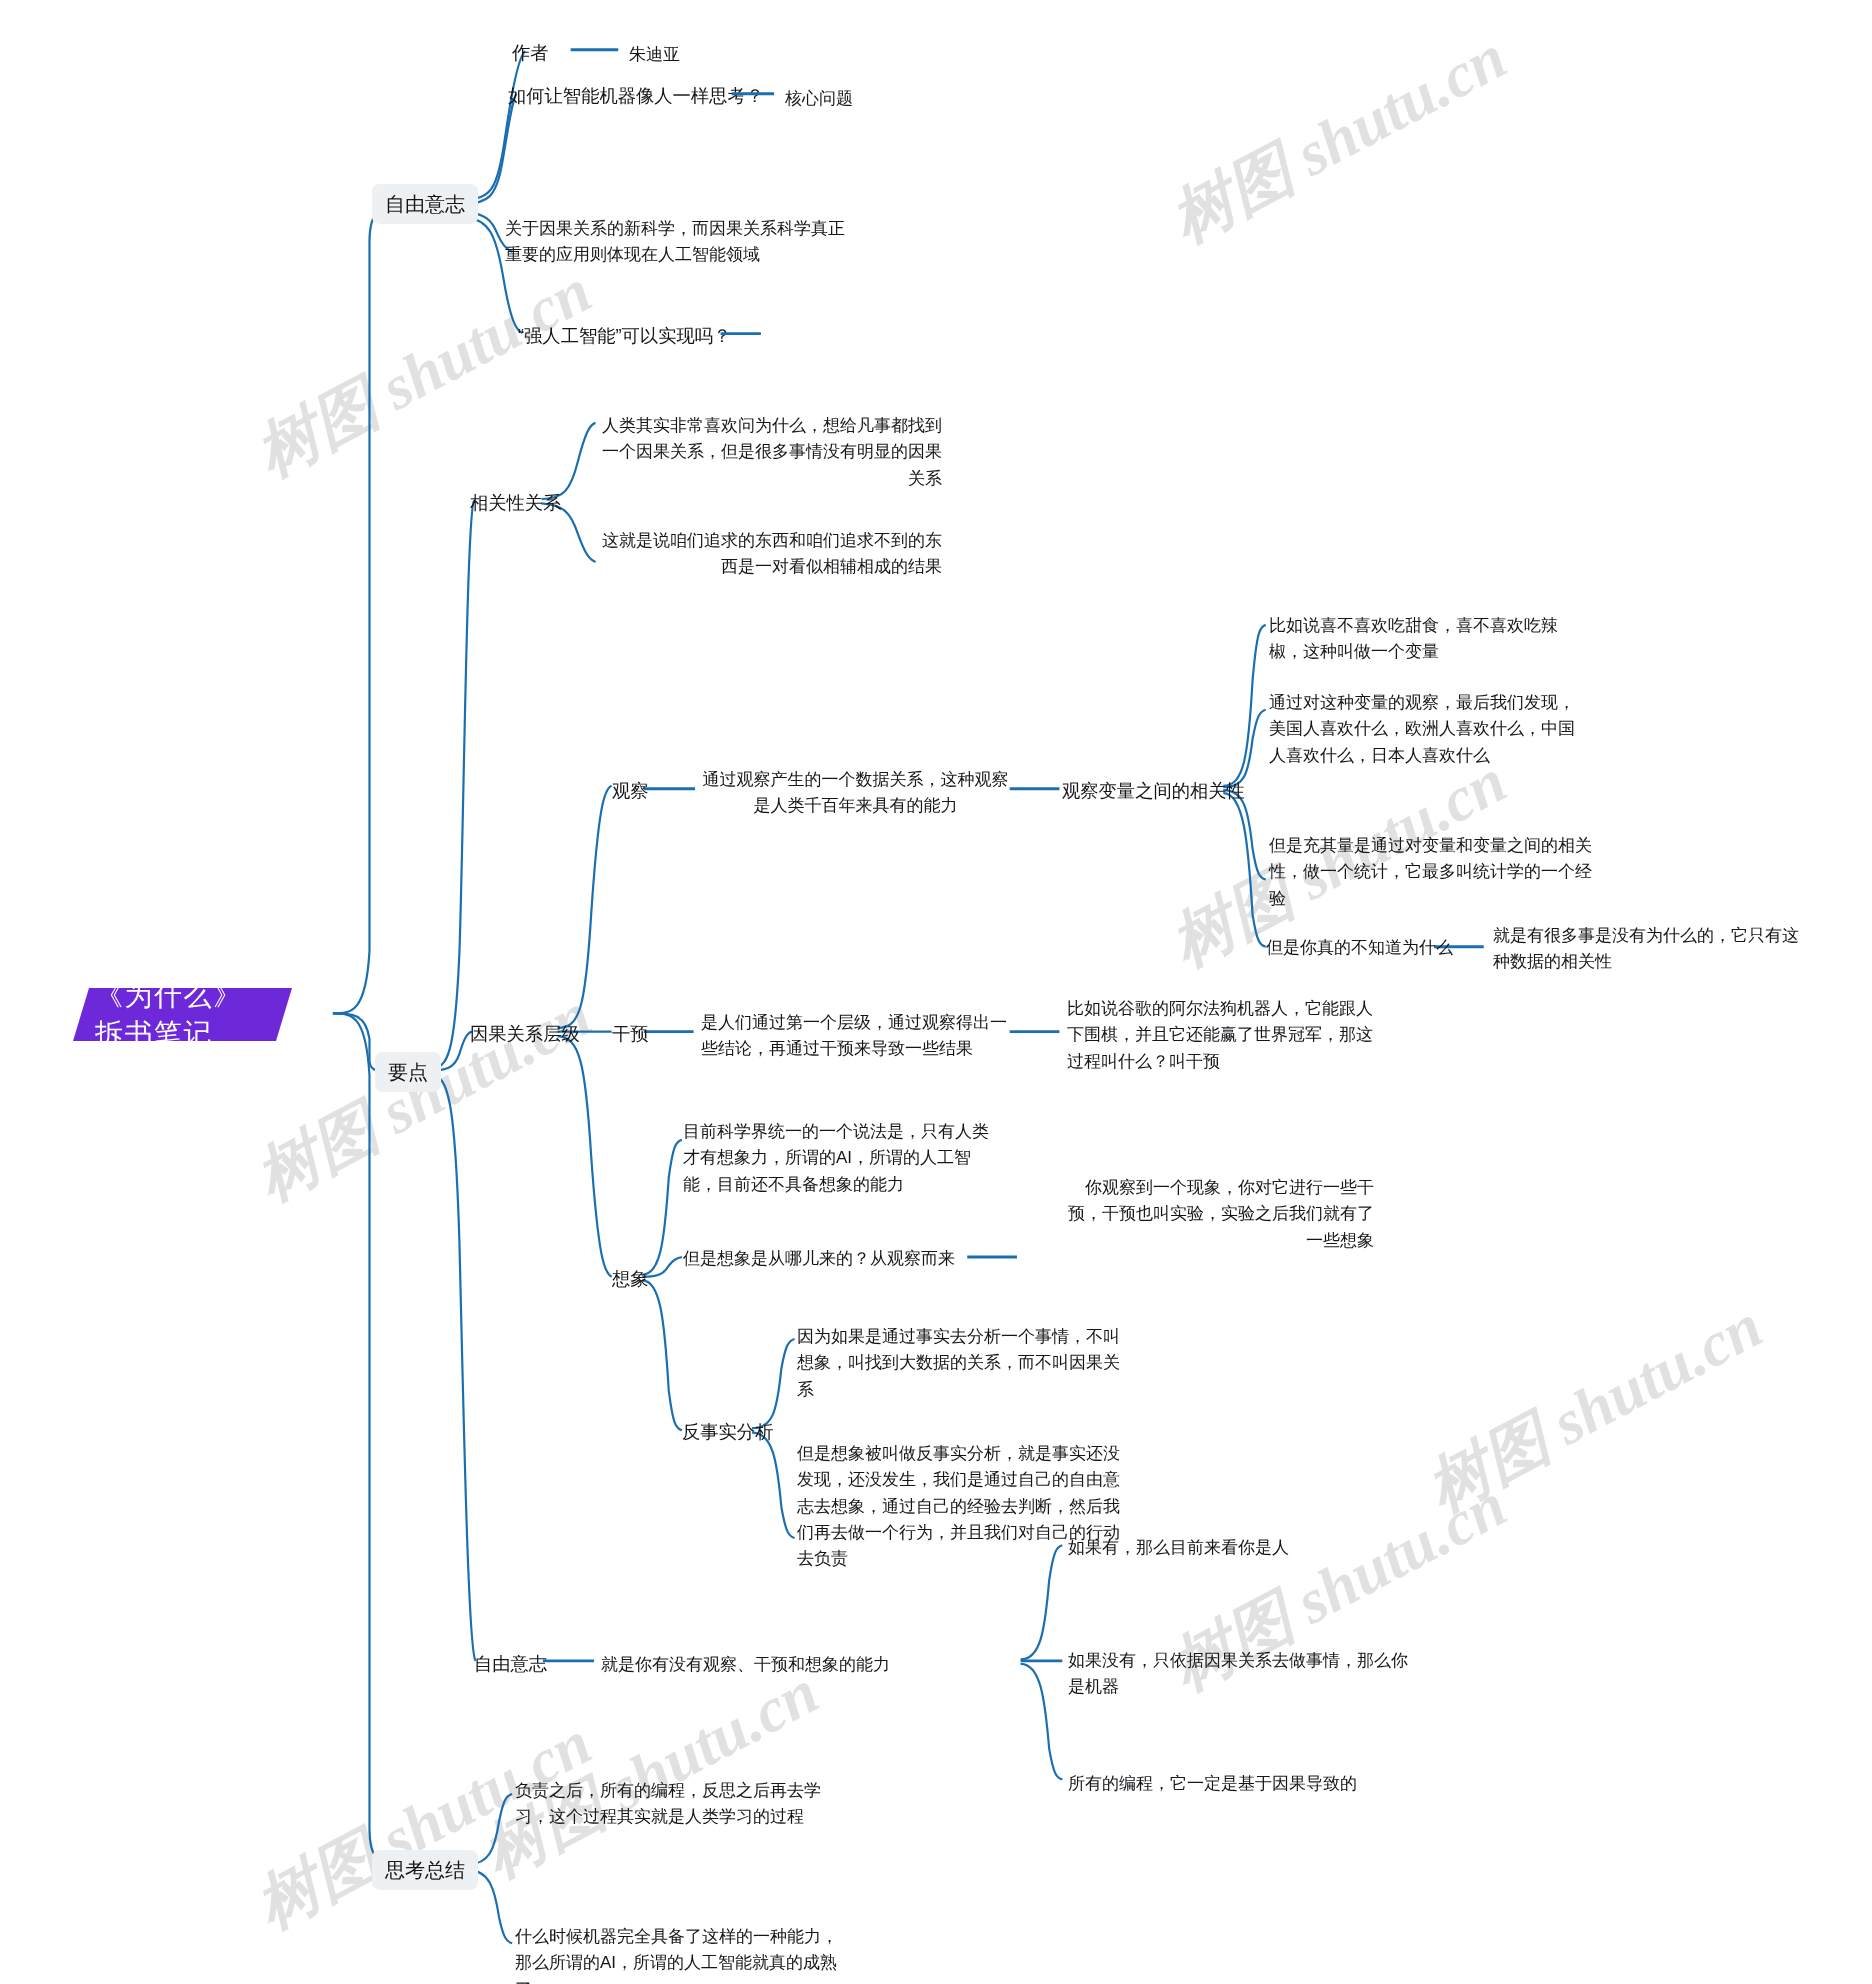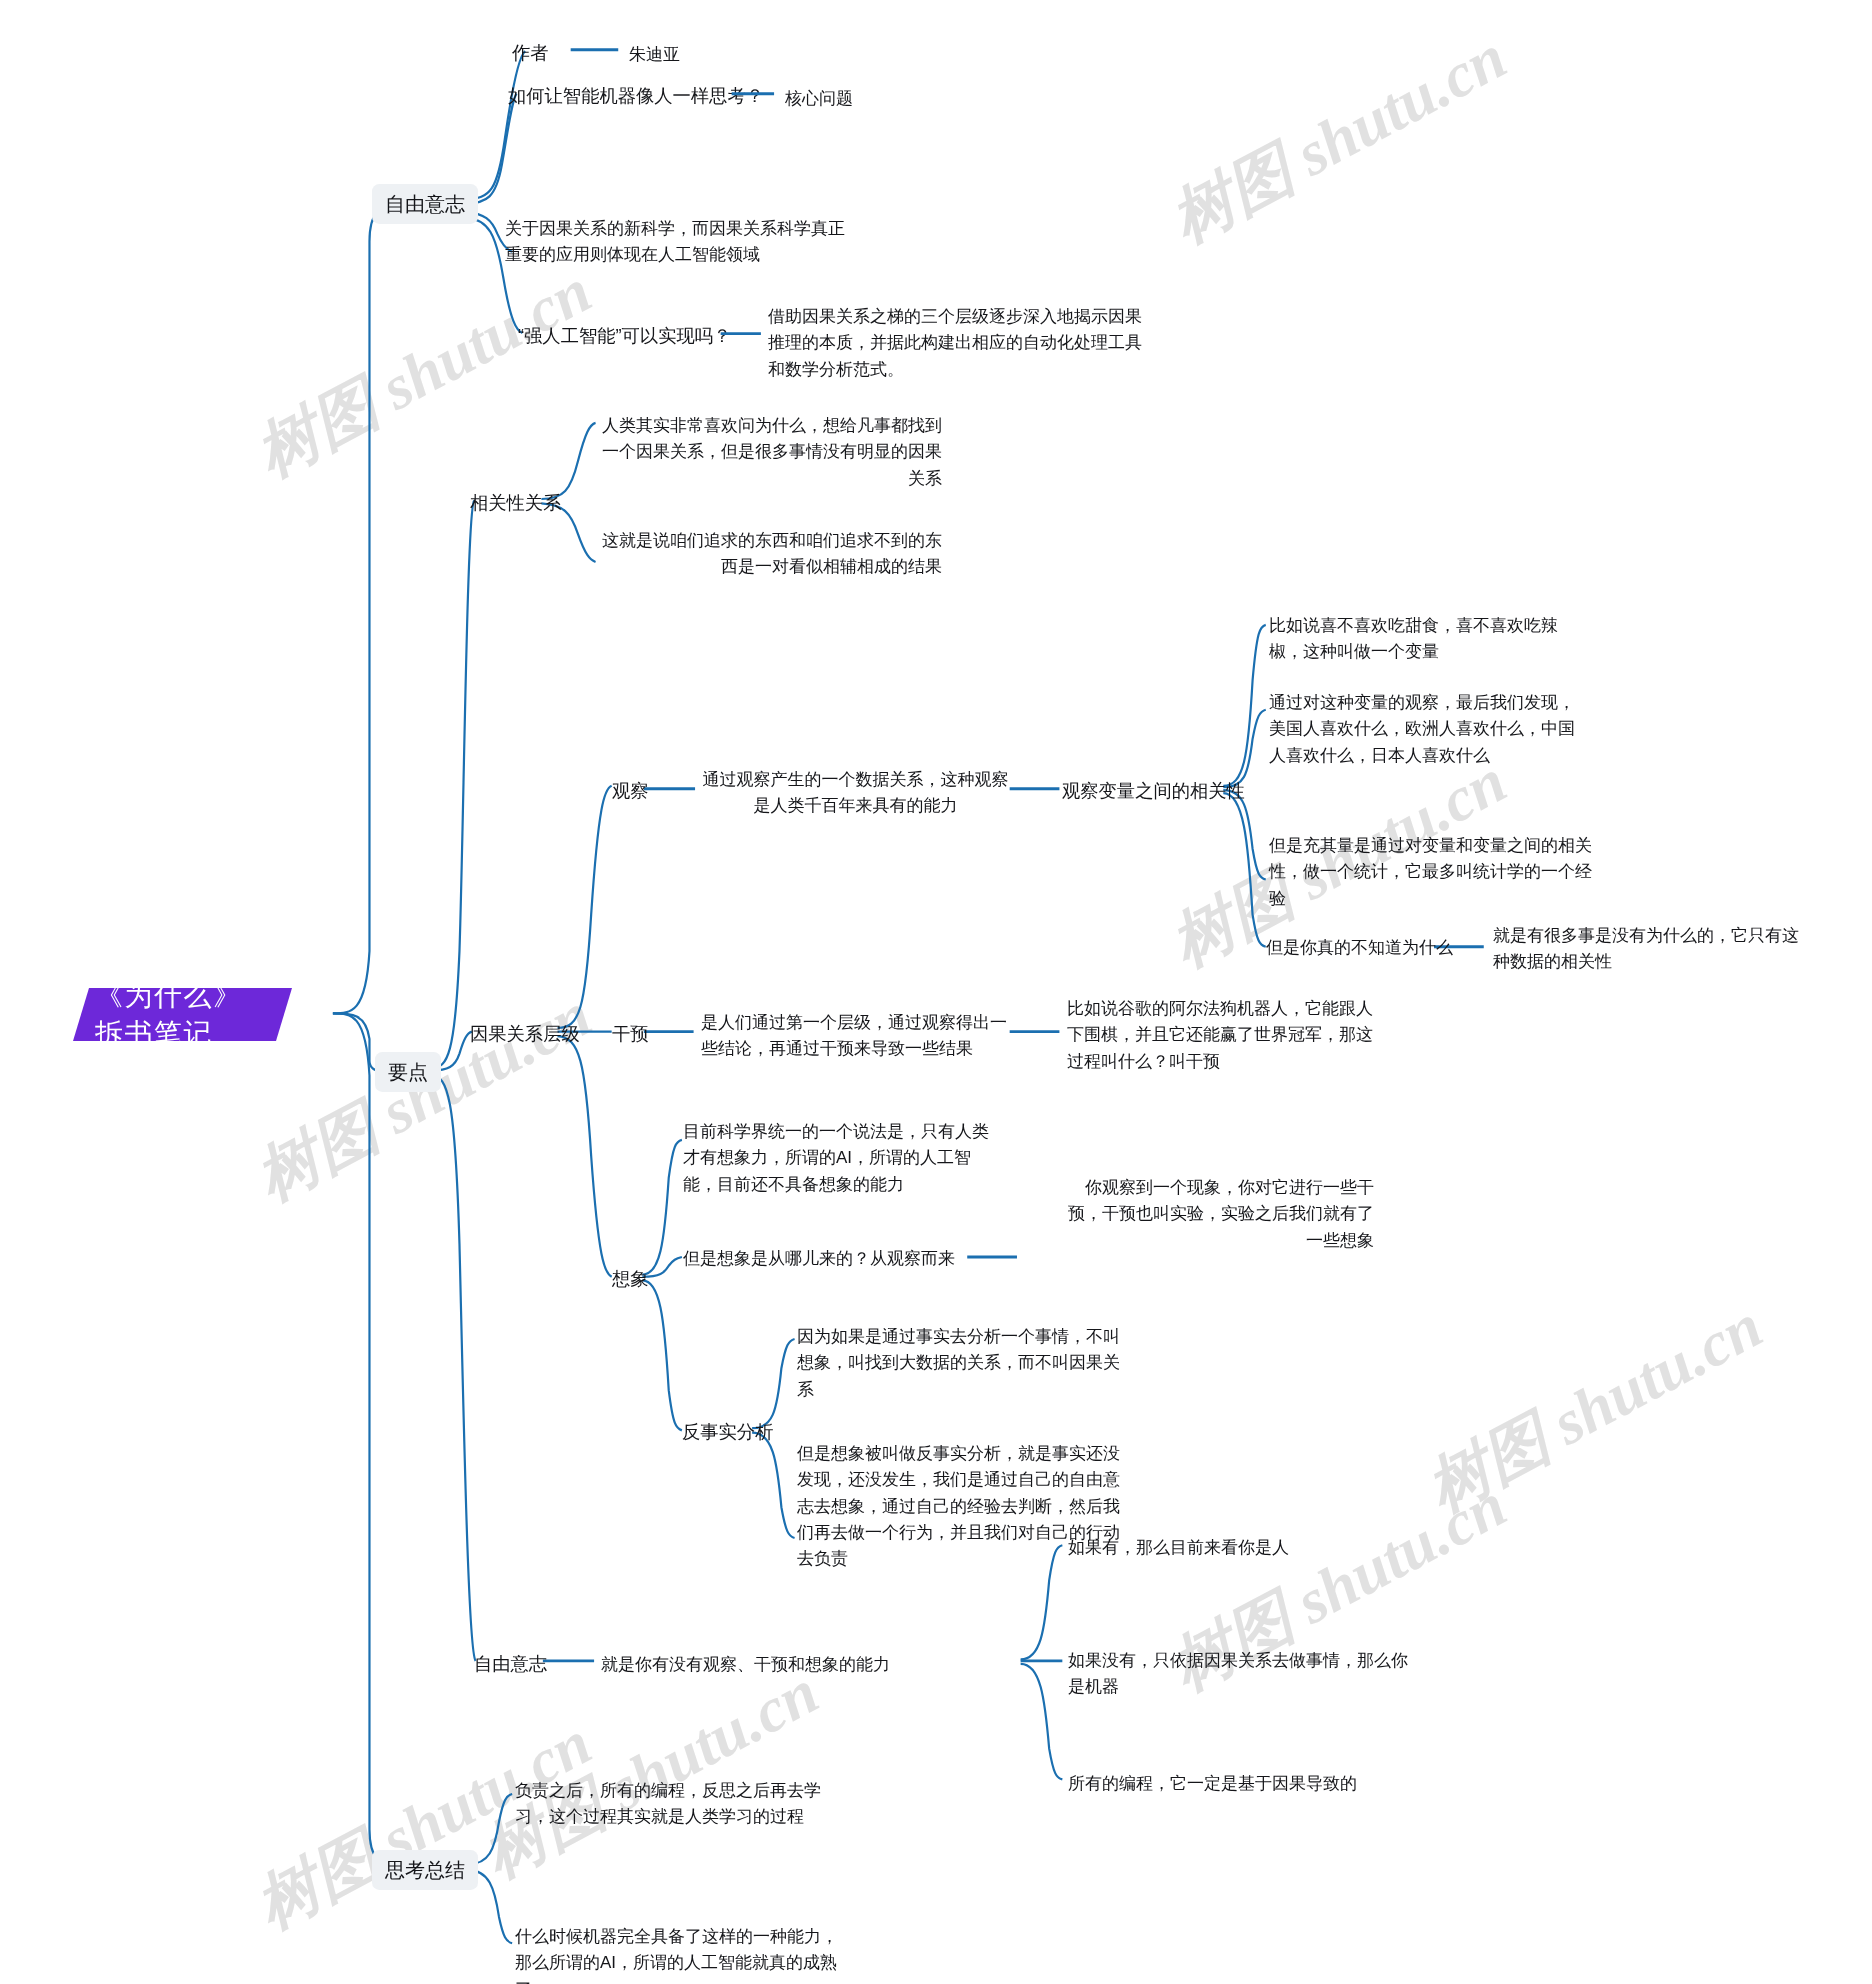--- a/index.html
+++ b/index.html
@@ -126,21 +126,20 @@
     <line x1="1000" y1="128" x2="1058" y2="128" stroke="#1b6fb0" stroke-width="4"></line>
   </svg>
   <div class="leaf nowrap" style="left:785px;top:86px;">核心问题</div>
 
   <div class="leaf w2" style="left:505px;top:216px;width:344px;">关于因果关系的新科学，而因果关系科学真正重要的应用则体现在人工智能领域</div>
 
   <div class="lvl2" style="left:518px;top:323px;">“强人工智能”可以实现吗？</div>
   <svg class="links" style="left:0;top:0;" viewBox="0 0 2560 2713" width="1873" height="1985">
     <line x1="985" y1="456" x2="1040" y2="456" stroke="#1b6fb0" stroke-width="4"></line>
   </svg>
-  <div class="leaf w6" style="left:768px;top:304px;width:380px;">借助因果关系之梯的三个层级逐步深入地揭示因果推理的本质，并据此构建出相应的自动化处理工具和数学分析范式。</div>
 
   <div class="lvl2" style="left:470px;top:490px;">相关性关系</div>
   <div class="leaf w5" style="left:598px;top:413px;width:344px;">人类其实非常喜欢问为什么，想给凡事都找到一个因果关系，但是很多事情没有明显的因果关系</div>
   <div class="leaf w5" style="left:598px;top:528px;width:344px;">这就是说咱们追求的东西和咱们追求不到的东西是一对看似相辅相成的结果</div>
 
   <div class="lvl2" style="left:470px;top:1021px;">因果关系层级</div>
 
   <div class="lvl2" style="left:612px;top:778px;">观察</div>
   <div class="leaf w3" style="left:702px;top:767px;width:307px;text-align:center;">通过观察产生的一个数据关系，这种观察是人类千百年来具有的能力</div>
   <div class="lvl2" style="left:1062px;top:778px;">观察变量之间的相关性</div>

